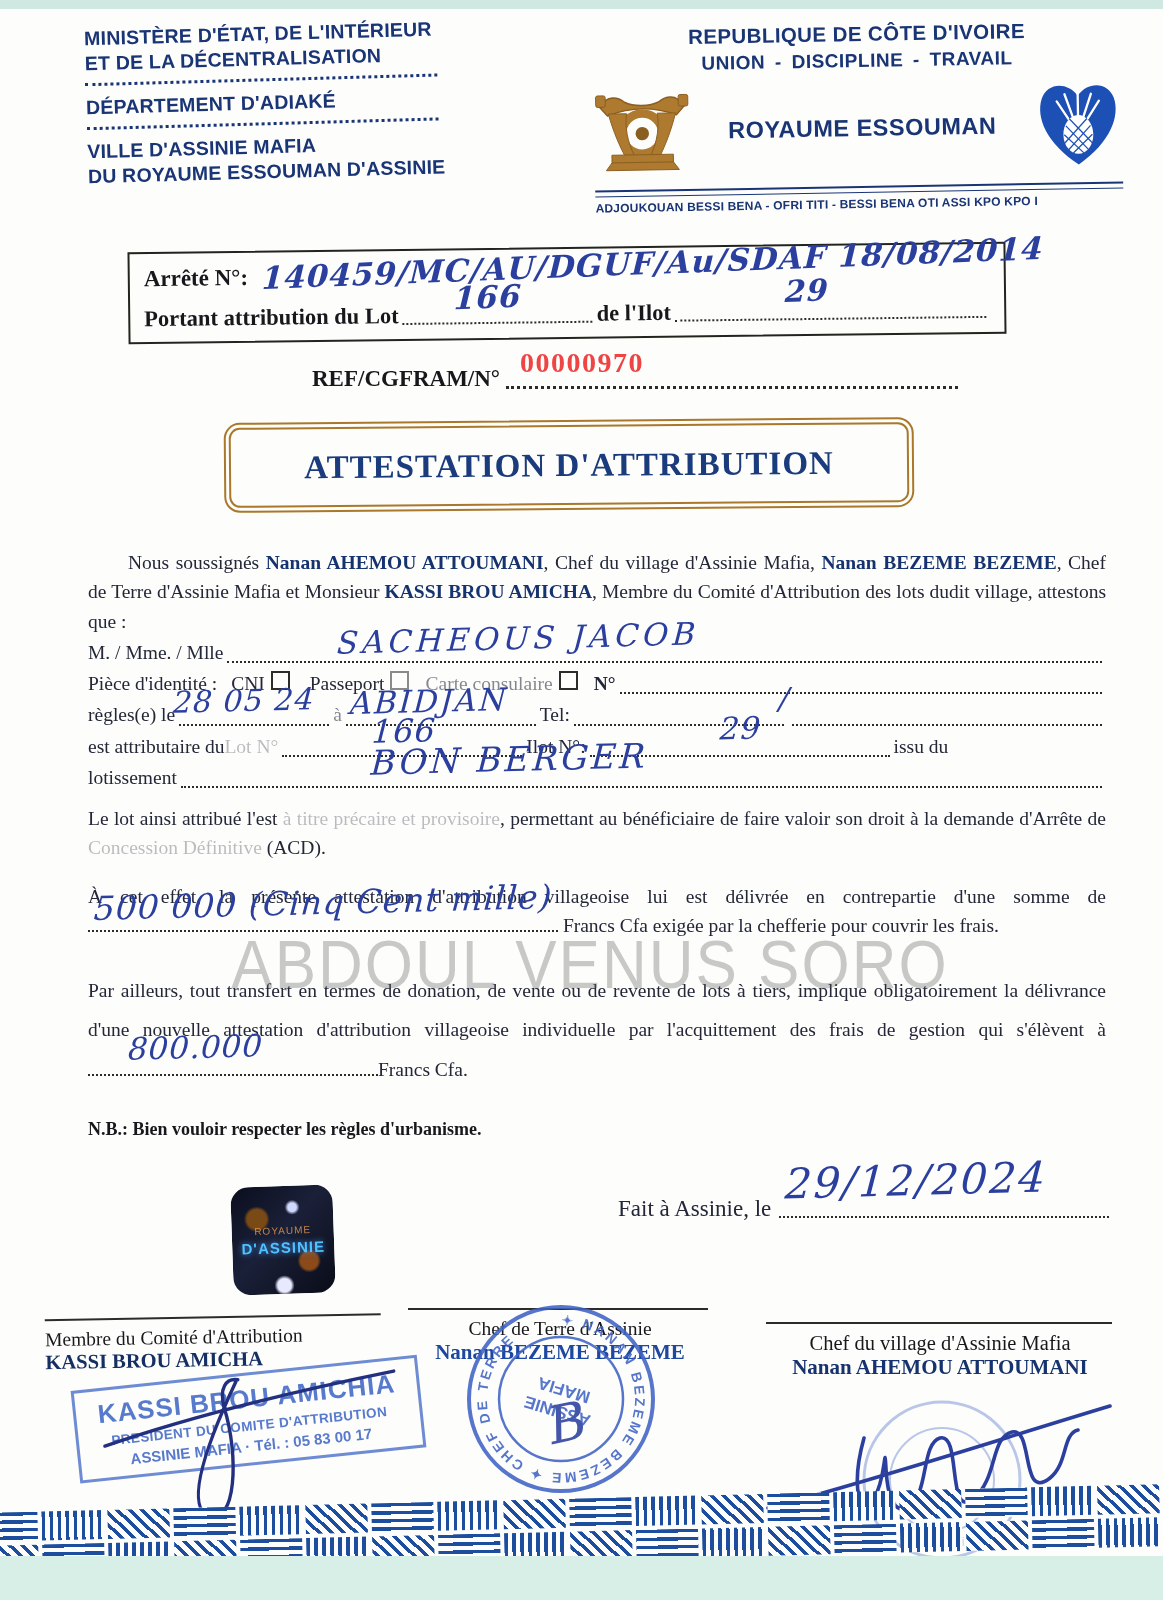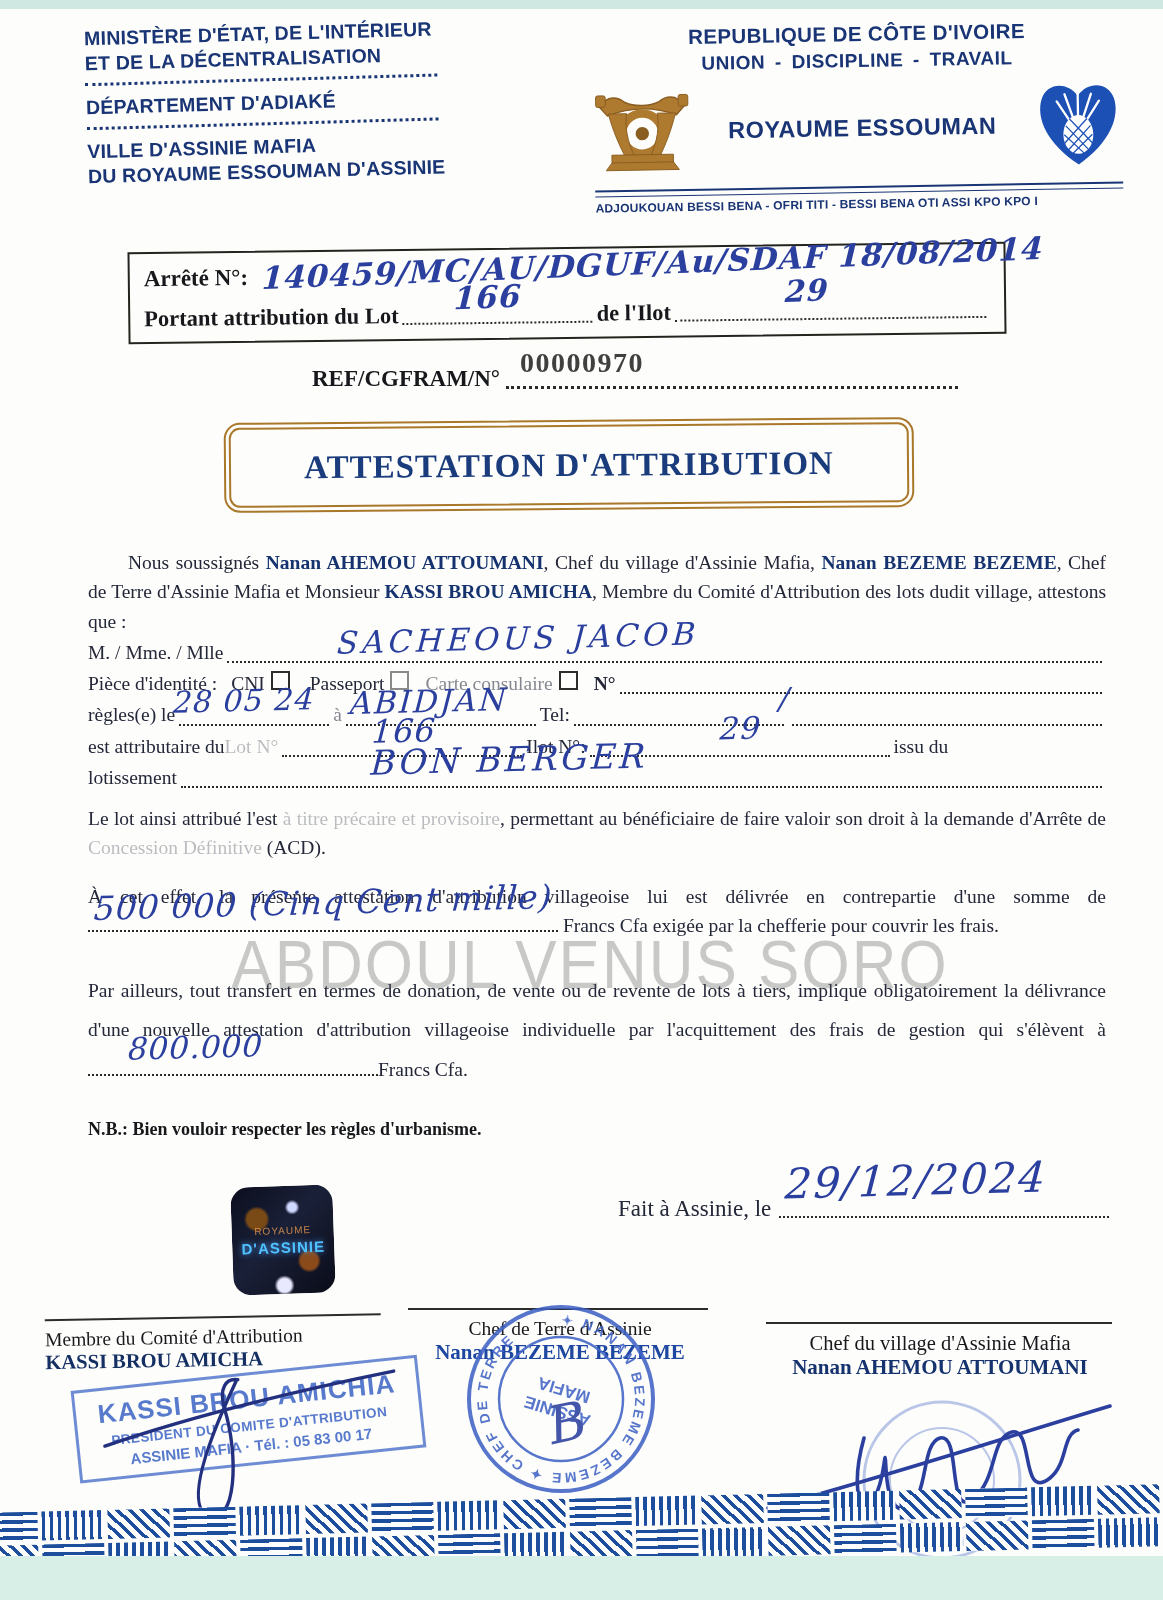--- a/index.html
+++ b/index.html
@@ -33,21 +33,21 @@
   .dots .over{position:absolute;white-space:nowrap;}
 
   
   .hand{font-family:"DejaVu Serif","Liberation Serif",serif;font-style:italic;color:#2b3f9e;
         display:inline-block;transform:rotate(-1.5deg) skewX(-5deg);letter-spacing:1px;line-height:1;}
 
   
   .ref-line{position:absolute;top:366px;left:312px;display:flex;align-items:baseline;}
   .ref-label{font-size:23px;font-weight:bold;color:#17181c;}
   .ref-dots{width:452px;border-bottom:3px dotted #2b2b28;height:5px;align-self:flex-end;margin:0 0 3px 6px;position:relative;}
-  .ref-val{position:absolute;left:14px;top:-34px;color:#404040;font-weight:bold;font-size:28px;letter-spacing:1.5px;}
+  .ref-val{position:absolute;left:14px;top:-34px;color:#ef4444;font-weight:bold;font-size:28px;letter-spacing:1.5px;}
 
   
   .title-box{position:absolute;top:420px;left:224px;width:676px;height:76px;border:7px double #a9782a;
              border-radius:16px;display:flex;align-items:center;justify-content:center;transform:rotate(-.5deg);}
   .title-box span{font-size:33px;font-weight:bold;color:#1b3c7c;letter-spacing:1px;}
 
   
   .body-block{position:absolute;top:548px;left:88px;width:1018px;font-size:19.5px;line-height:1.5;text-align:justify;}
   .bold-name{font-weight:bold;color:#16336f;}
   .indent{text-indent:40px;}

